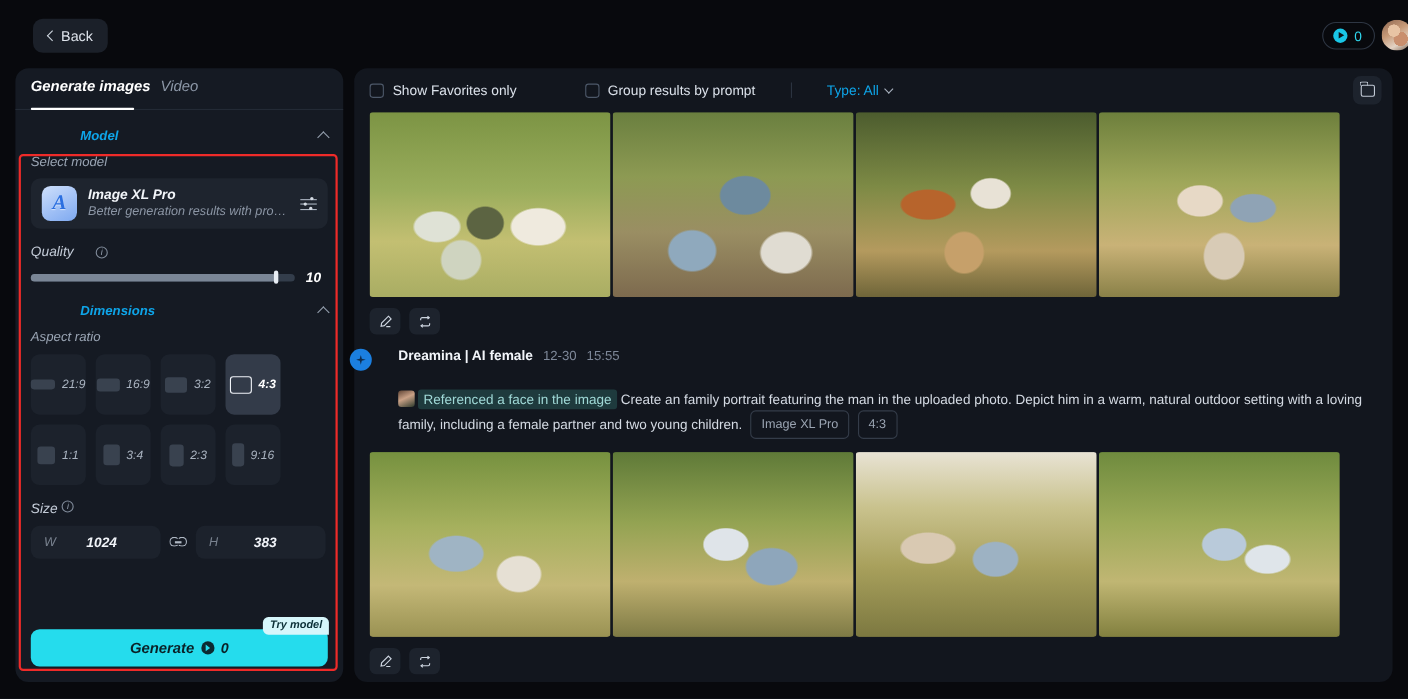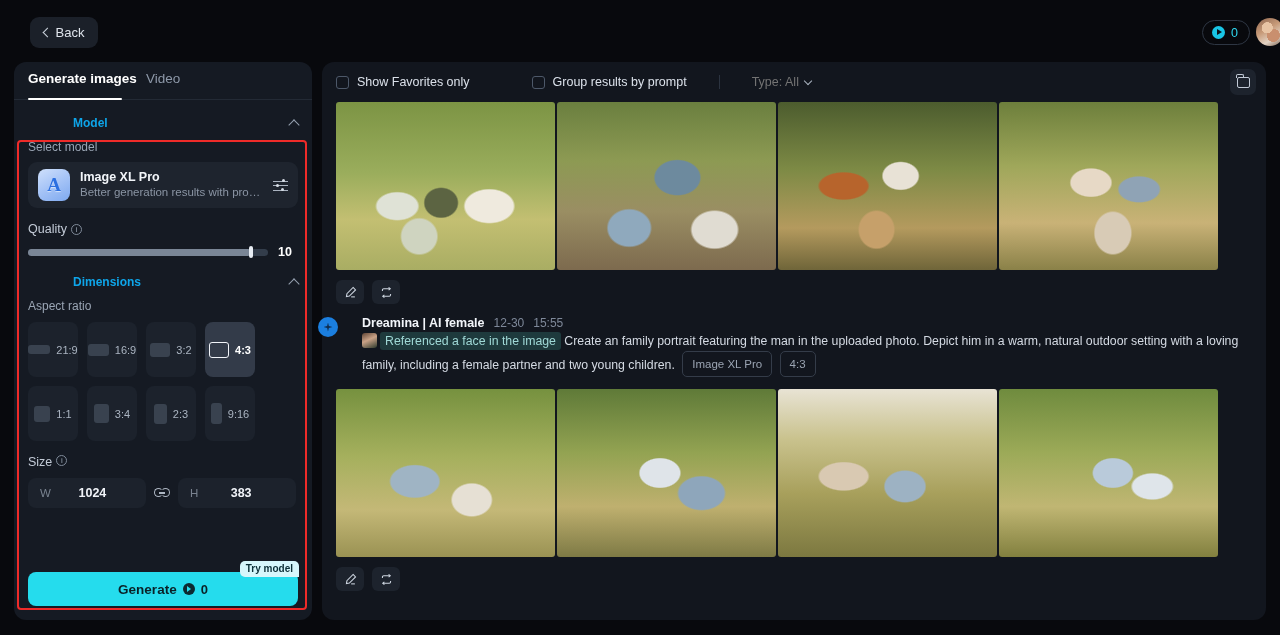--- a/index.html
+++ b/index.html
@@ -34,21 +34,21 @@
     background:
       radial-gradient(circle at 40% 35%, #e8c4a4 0 22%, transparent 23%),
       radial-gradient(circle at 62% 62%, #c98f6e 0 26%, transparent 27%),
       linear-gradient(150deg,#8d6650 0%,#c79a78 40%,#e3d3c4 70%,#6e5544 100%);
     cursor:pointer; overflow:hidden;
   }
 
   
   .left-panel {
     position:absolute; left:14px; top:62px; width:298px; height:558px;
-    background:#151a23; border-radius:12px;
+    background:#151a23; border-radius:12px;font-style:italic;
   }
   .tabs { position:relative; height:38px; padding:0 14px; border-bottom:1px solid #232a35; }
   .tab { position:absolute; top:9px; font-size:13.5px; color:#8d98a8; cursor:pointer; }
   .tab.active { color:#fff; font-weight:bold; }
   .tab-underline { position:absolute; bottom:-1px; height:2px; background:#fff; border-radius:2px; }
 
   .section-head {
     display:flex; align-items:center; justify-content:space-between;
     padding:0 14px; height:30px; margin-top:8px;
   }
@@ -73,21 +73,21 @@
   .model-name { font-size:12.5px; font-weight:bold; color:#f2f5f9; line-height:15px; }
   .model-desc { font-size:11.5px; color:#8b95a4; line-height:15px;
                 white-space:nowrap; overflow:hidden; text-overflow:ellipsis; }
   .sliders-icon { width:15px; height:13px; position:relative; flex:0 0 15px; cursor:pointer; }
   .sliders-icon i { position:absolute; left:0; width:15px; height:1.4px; background:#aab3c0; display:block; }
   .sliders-icon i:nth-child(1){ top:2px; } .sliders-icon i:nth-child(2){ top:6.5px; } .sliders-icon i:nth-child(3){ top:11px; }
   .sliders-icon b { position:absolute; width:3px; height:3px; border-radius:50%; background:#d6dce5; }
   .sliders-icon b:nth-child(4){ left:9px; top:0.7px; } .sliders-icon b:nth-child(5){ left:3px; top:5.2px; }
   .sliders-icon b:nth-child(6){ left:8px; top:9.7px; }
 
-  .quality-row { display:flex; align-items:center; gap:4px; padding:0 14px; margin-top:14px; }
+  .quality-row { display:flex; align-items:center; gap:20px; padding:0 14px; margin-top:14px; }
   .quality-row .lbl { font-size:12.5px; color:#c3cbd7; }
   .info-i { width:11px; height:11px; border:1.2px solid #7f8a99; border-radius:50%;
             font-size:8px; line-height:9px; text-align:center; color:#9aa5b4; cursor:pointer; }
   .slider-row { display:flex; align-items:center; gap:10px; padding:0 14px; margin-top:9px; }
   .slider-track { flex:1; height:7px; background:#333d4b; border-radius:4px; position:relative; }
   .slider-fill { position:absolute; left:0; top:0; height:7px; background:#7a8696; border-radius:4px; }
   .slider-knob { position:absolute; top:-2.5px; width:4px; height:12px; background:#e8edf4; border-radius:2px; }
   .slider-val { font-size:12.5px; font-weight:bold; color:#fff; width:20px; }
 
   .ar-grid { display:flex; flex-wrap:wrap; gap:9px; padding:0 14px; margin-top:9px; }
@@ -136,21 +136,21 @@
   
   .right-panel {
     position:absolute; left:322px; top:62px; width:944px; height:558px;
     background:#12161e; border-radius:12px;
   }
   .filter-bar { height:40px; display:flex; align-items:center; padding:0 14px; gap:16px; position:relative; }
   .chk { width:13px; height:13px; border:1.4px solid #4d5869; border-radius:3px; cursor:pointer; }
   .f-item { display:flex; align-items:center; gap:8px; font-size:12.5px; color:#dbe1ea; cursor:pointer; }
   .f-gap { width:30px; }
   .f-div { width:1px; height:14px; background:#2b3340; margin:0 16px; }
-  .type-sel { display:flex; align-items:center; gap:6px; font-size:12.5px; color:#737373; cursor:pointer; }
+  .type-sel { display:flex; align-items:center; gap:6px; font-size:12.5px; color:#0ea5e9; cursor:pointer; }
   .chev-dn { width:6px; height:6px; border-right:1.4px solid #aab3c0; border-bottom:1.4px solid #aab3c0;
              transform:rotate(45deg); margin-top:-3px; }
   .folder-btn {
     position:absolute; right:10px; top:7px; width:26px; height:26px; border-radius:7px; background:#1d232d;
     display:flex; align-items:center; justify-content:center; cursor:pointer;
   }
   .folder-ic { width:13px; height:11px; border:1.4px solid #c2cad6; border-radius:2px; position:relative; }
   .folder-ic::before { content:""; position:absolute; left:-1.4px; top:-3.4px; width:6px; height:3px;
                        border:1.4px solid #c2cad6; border-bottom:none; border-radius:2px 2px 0 0; }
 
@@ -166,21 +166,21 @@
     position:absolute; left:-4px; top:1px; width:20px; height:20px; border-radius:50%;
     background:#1b7fe0; display:flex; align-items:center; justify-content:center;
   }
   .star4 { width:9px; height:9px; background:#0f2d4f;
            clip-path:polygon(50% 0,60% 40%,100% 50%,60% 60%,50% 100%,40% 60%,0 50%,40% 40%); }
   .prompt-inner { margin-left:26px; }
   .p-head { display:flex; align-items:baseline; gap:9px; }
   .p-app { font-size:12.5px; font-weight:bold; color:#f2f5fa; }
   .p-date { font-size:12px; color:#7e8899; }
   .p-time { font-size:12px; color:#7e8899; }
-  .p-body { margin-top:1px; font-size:12.3px; line-height:20px; color:#d4dae3; }
+  .p-body { margin-top:23px; font-size:12.3px; line-height:20px; color:#d4dae3; }
   .ref-thumb { display:inline-block; width:15px; height:15px; border-radius:3px; vertical-align:-3px;
     background:linear-gradient(155deg,#5f4434 0%,#caa287 45%,#2e3a2c 100%); margin-right:3px; }
   .ref-chip { background:#1e3a3d; color:#9fd8d6; padding:2px 5px; border-radius:3px; }
   .meta-chip { display:inline-block; border:1px solid #343c49; border-radius:5px;
                padding:2px 9px; font-size:11.5px; color:#9aa4b2; margin-left:4px; vertical-align:1px; }
 
   
   .im1 { background-image:
     radial-gradient(ellipse at 28% 62%, #dfe2d6 0 9%, transparent 10%),
     radial-gradient(ellipse at 48% 60%, #5c6442 0 10%, transparent 11%),

